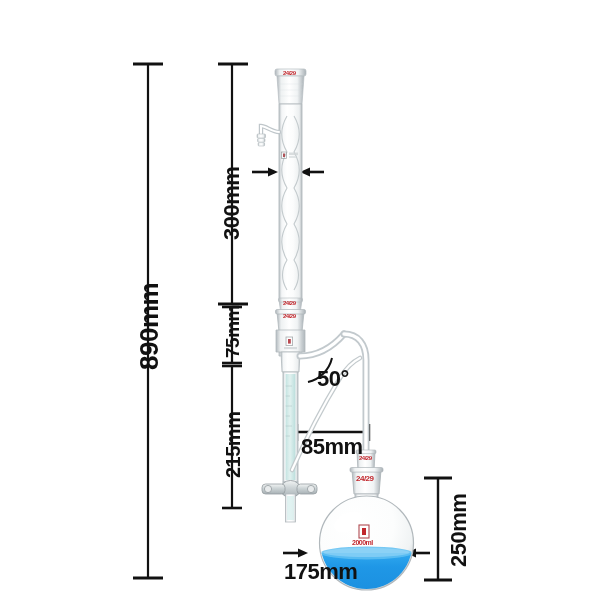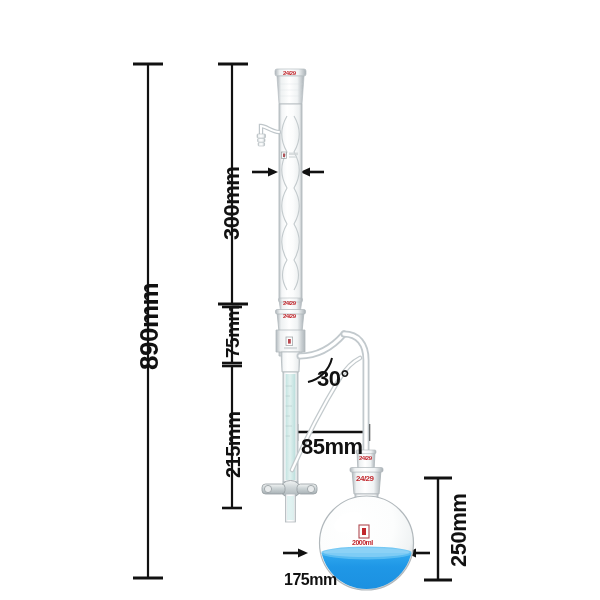--- a/index.html
+++ b/index.html
@@ -266,27 +266,27 @@
 
   <div class="dimlabel vert" style="left:134px; top:370px; font-size:26px;">890mm</div>
 
   <div class="dimlabel vert" style="left:219px; top:240px; font-size:22px;">300mm</div>
 
   <div class="dimlabel vert" style="left:222px; top:358px; font-size:19px;">75mm</div>
 
   <div class="dimlabel vert" style="left:222px; top:478px; font-size:20px;">215mm</div>
 
 
-  <div class="dimlabel" style="left:317px; top:366px; font-size:22px;">30°</div>
+  <div class="dimlabel" style="left:317px; top:366px; font-size:22px;">50°</div>
 
   <div class="dimlabel" style="left:301px; top:434px; font-size:22px;">85mm</div>
 
   <div class="dimlabel vert" style="left:446px; top:567px; font-size:22px;">250mm</div>
 
-  <div class="dimlabel" style="left:284px; top:559px; font-size:16px;margin-top:12px;">175mm</div>
+  <div class="dimlabel" style="left:284px; top:559px; font-size:22px;">175mm</div>
 
   <div class="dimlabel" style="left:283px; top:70px; font-size:6px; color:#c1272d; font-weight:700;">24/29</div>
 
   <div class="dimlabel" style="left:283px; top:300px; font-size:6px; color:#c1272d; font-weight:700;">24/29</div>
 
   <div class="dimlabel" style="left:283px; top:313px; font-size:6px; color:#c1272d; font-weight:700;">24/29</div>
 
   <div class="dimlabel" style="left:359px; top:455px; font-size:6px; color:#c1272d; font-weight:700;">24/29</div>
 
   <div class="dimlabel" style="left:356px; top:474px; font-size:8px; color:#c1272d; font-weight:700;">24/29</div>

